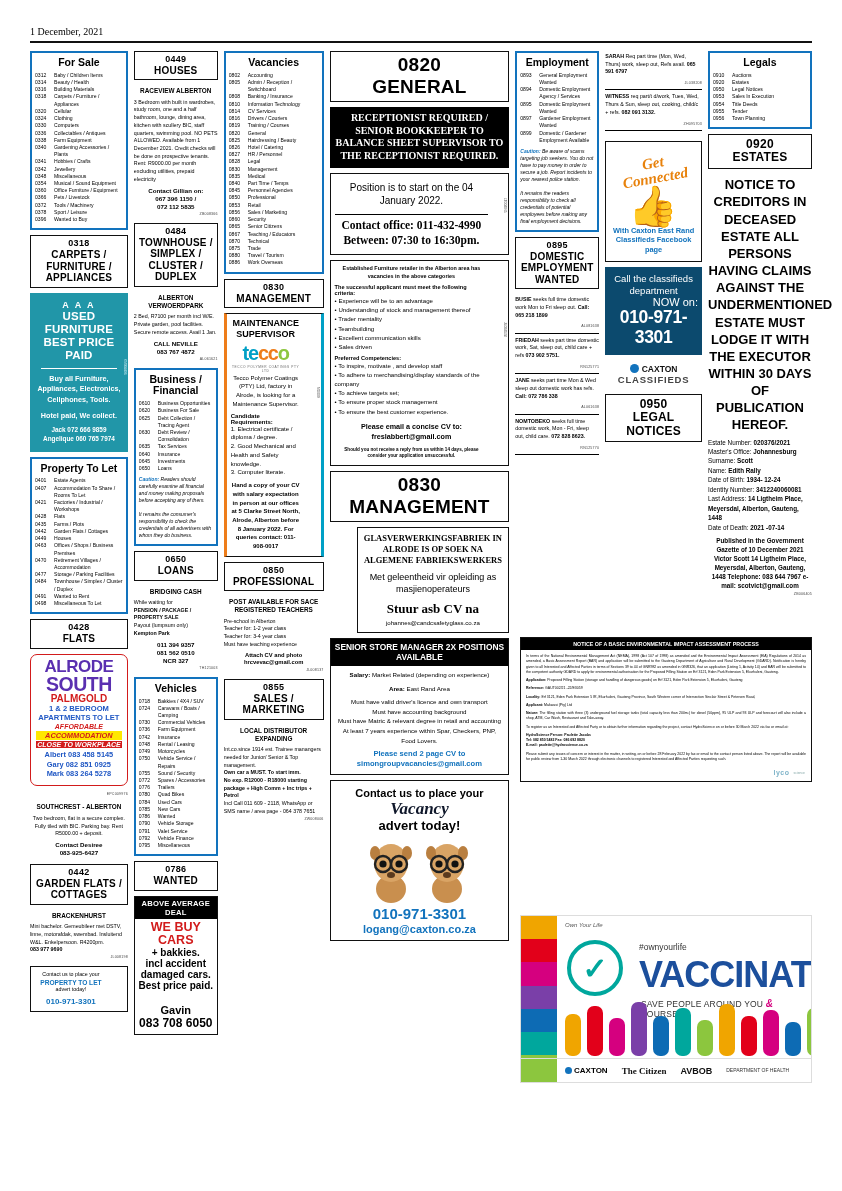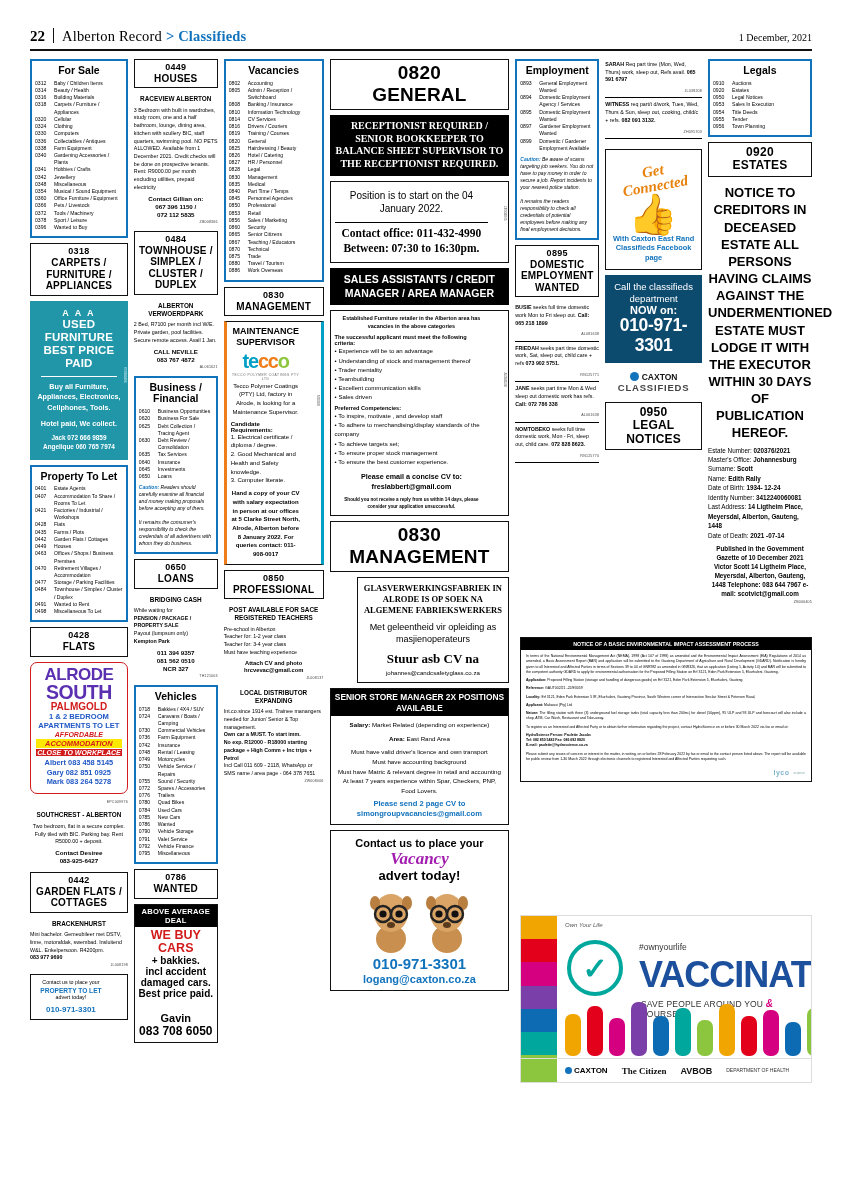--- a/index.html
+++ b/index.html
@@ -90,21 +90,21 @@
   .cars .cph { font-weight:bold; font-size:12px; }
 
   
   .caxton { border:1px solid #111; background:#fff; text-align:center; padding:4px 3px 6px; }
   .getconn { font-family:"Liberation Serif", serif; color:#e8820c; font-weight:bold; font-style:italic;
              font-size:15px; line-height:1; transform:rotate(-10deg); padding:10px 0 2px; }
   .thumb { font-size:40px; color:#1273bd; line-height:.9; }
   .cxline { color:#1273bd; font-weight:bold; font-size:7.4px; line-height:1.3; margin-top:2px; }
   .bluebox { background:#0c4a6e; color:#fff; text-align:center; padding:6px 4px 7px; }
   .bluebox .b1 { font-size:9.5px; line-height:1.25; }
-  .bluebox .b2 { font-weight:bold; font-size:11px; }
+  .bluebox .b2 { font-weight:normal; font-size:11px;text-align:right; }
   .bluebox .b3 { font-weight:bold; font-size:17.5px; line-height:1.12; letter-spacing:-.3px; }
   .cxlogo { display:flex; align-items:center; justify-content:center; gap:3px; font-weight:bold;
             font-size:8.5px; color:#111; padding-top:4px; }
   .cxlogo .dot { width:9px; height:9px; border-radius:50%; background:#1273bd; }
   .cxsub { font-size:9.5px; font-weight:bold; letter-spacing:.8px; color:#444; }
 
   
   .legalblk { border:1px solid #111; padding:0; background:#fff; }
   .legalblk .lhead { background:#000; color:#fff; font-weight:bold; font-size:5.3px; text-align:center; padding:3px 2px; }
   .legalblk .lbody { font-size:3.5px; line-height:1.5; padding:4px 5px; text-align:justify; }
@@ -131,21 +131,21 @@
            display:flex; align-items:center; gap:14px; padding-left:44px; }
   .vfoot .f1 { font-weight:bold; font-size:8px; display:flex; align-items:center; gap:2px;}
   .vfoot .f1 .dot { width:7px;height:7px;border-radius:50%;background:#1273bd; }
   .vfoot .f2 { font-weight:bold; font-size:9px; font-family:"Liberation Serif",serif; color:#111; }
   .vfoot .f3 { font-weight:bold; font-size:9px; color:#111; }
   .vfoot .f4 { font-size:5px; color:#333; line-height:1.1; }
 
   
   .vacad { border:1.4px solid #111; text-align:center; padding:6px 4px 5px; position:relative; }
   .vacad .v1 { font-weight:bold; font-size:11px; line-height:1.2; }
-  .vacad .v2 { font-family:"Liberation Serif", serif; font-style:italic; color:#a21caf; font-weight:bold; font-size:17px; line-height:1.1; }
+  .vacad .v2 { font-family:"Liberation Serif", serif; font-style:italic; color:#0f172a; font-weight:bold; font-size:17px; line-height:1.1; }
   .vacad .v3 { font-weight:bold; font-size:13px; line-height:1.1; }
   .vacad .ph2 { color:#1273bd; font-weight:bold; font-size:15px; line-height:1.2; }
   .vacad .em2 { color:#1273bd; font-weight:bold; font-size:11px; }
   .meerkats { display:flex; justify-content:center; gap:4px; padding:4px 0 2px; }
   .mk { width:52px; height:66px; position:relative; }
 
   
   .tecco { text-align:center; padding:2px 0 1px; }
   .tecco .word { font-size:20px; font-weight:bold; letter-spacing:-1.2px; }
   .tecco .t-t { color:#00a0c6; } .tecco .t-e { color:#00a0c6; }
@@ -170,29 +170,20 @@
   .employ-ad { font-size:5.3px; line-height:1.46; }
   .employ-ad .nm { font-weight:bold; }
   .employ-ad .tel { font-weight:bold; }
 </style>
 </head>
 <body>
 
 <div class="page">
 
   <div class="masthead">
-    <div class="mh-left">
-      <span class="mh-page">22</span>
-      <span class="mh-rule"></span>
-      <span class="mh-title">
-        <span>Alberton Record</span>
-        <span class="mh-sec">&gt;</span>
-        <span class="mh-sec">Classifieds</span>
-      </span>
-    </div>
     <div class="mh-date">1 December, 2021</div>
   </div>
 
   <div class="cols">
 
     <div class="col c1">
 
       <div class="idx">
         <h3>For Sale</h3>
         <table>
@@ -734,20 +725,24 @@
         <div class="ttl">POST AVAILABLE FOR SACE REGISTERED TEACHERS</div>
         <div class="body" style="white-space:pre-line">Pre-school in Alberton
 Teacher for: 1-2 year class
 Teacher for: 3-4 year class
 Must have teaching experience</div>
         <div class="ph" style="font-size:5.8px;white-space:pre-line">Attach CV and photo
 hrcvevac@gmail.com</div>
         <div class="refcode">JL008137</div>
       </div>
 
+      <div class="hdr">
+        <div class="num">0855</div>
+        <div class="nm">SALES / MARKETING</div>
+      </div>
 
       <div class="ad noborder">
         <div class="ttl">LOCAL DISTRIBUTOR EXPANDING</div>
         <div class="body">Int.co.since 1914 est. Trainee manangers needed for Junior/ Senior &amp; Top management.</div>
         <div class="body" style="font-weight:bold">Own car a MUST. To start imm.</div>
         <div class="body" style="font-weight:bold">No exp. R12000 - R18000 starting package + High Comm + Inc trips + Petrol</div>
         <div class="body">Incl Call 011 609 - 2118, WhatsApp or SMS name / area page - 064 378 7651</div>
         <div class="refcode">ZW008006</div>
       </div>
     </div>
@@ -764,23 +759,20 @@
       </div>
 
       <div class="ad" style="text-align:center">
         <div style="font-size:10px;line-height:1.35;padding:3px 4px">Position is to start on the 04 January 2022.</div>
         <div class="hr"></div>
         <div style="font-family:'Liberation Serif',serif;font-weight:bold;font-size:11.5px;line-height:1.35">Contact office: 011-432-4990</div>
         <div style="font-family:'Liberation Serif',serif;font-weight:bold;font-size:11.5px;line-height:1.35">Between: 07:30 to 16:30pm.</div>
         <div class="sideref">LT008065</div>
       </div>
 
-      <div class="banner">
-        <div class="t2">SALES ASSISTANTS / CREDIT MANAGER / AREA MANAGER</div>
-      </div>
 
       <div class="ad">
         <div style="text-align:center;font-weight:bold;font-size:5.4px;line-height:1.4;margin-bottom:4px">Established Furniture retailer in the Alberton area has vacancies in the above categories</div>
         <div style="font-weight:bold;font-size:5.6px">The successful applicant must meet the following criteria:</div>
         <div style="font-size:6.1px;line-height:1.5;white-space:pre-line">• Experience will be to an advantage
 • Understanding of stock and management thereof
 • Trader mentality
 • Teambuilding
 • Excellent communication skills
 • Sales driven</div>

